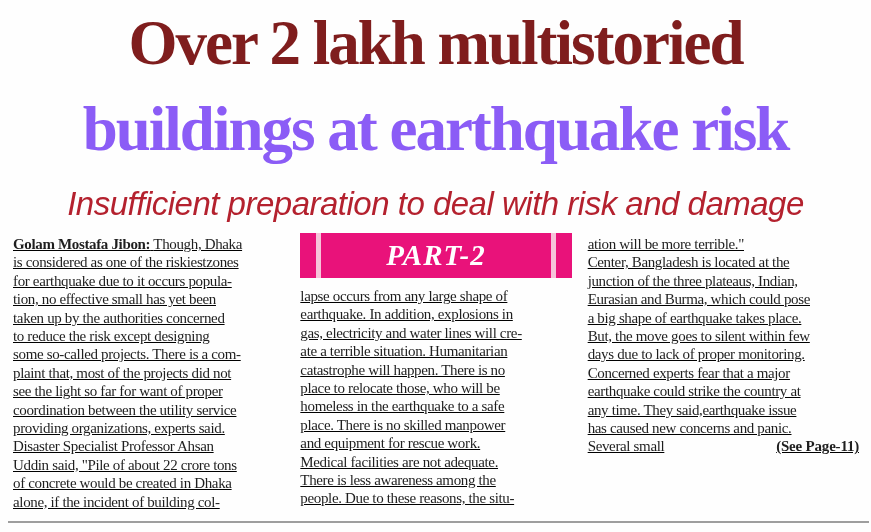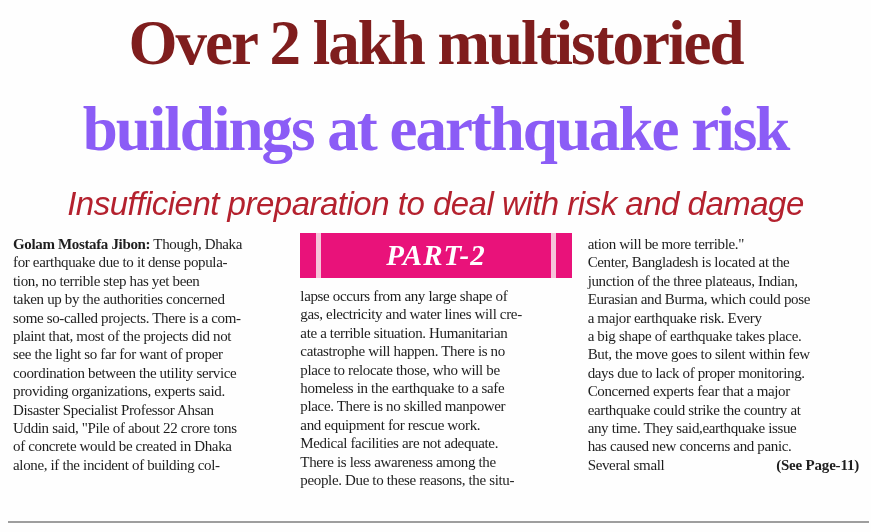--- a/index.html
+++ b/index.html
@@ -40,20 +40,21 @@
     color: #B4212E;
     margin-top: 7px;
   }
   .body-area {
     position: absolute;
     top: 233px;
     left: 13px;
     width: 846px;
     display: flex;
     gap: 16px;
+    text-decoration: underline;
   }
   .col {
     flex: 1 1 0;
     min-width: 0;
     padding-top: 2px;
     font-size: 15px;
     line-height: 18.4px;
     letter-spacing: -0.35px;
     color: #1e1e1e;
   }
@@ -115,63 +116,65 @@
   <div class="subheadline" style="color: rgb(180, 33, 46);">Insufficient preparation to deal with risk and damage</div>
 
   <div class="body-area">
 
     <div class="col">
       <div class="line">
         <span class="byline">Golam Mostafa Jibon:</span>
         <span>Though, Dhaka</span>
       </div>
       <div>
-          <div class="line">for earthquake due to it dense popula-</div>
-          <div class="line">tion, no terrible step has yet been</div>
+          <div class="line">is considered as one of the riskiestzones</div>
+          <div class="line">for earthquake due to it occurs popula-</div>
+          <div class="line">tion, no effective small has yet been</div>
           <div class="line">taken up by the authorities concerned</div>
+          <div class="line">to reduce the risk except designing</div>
           <div class="line">some so-called projects. There is a com-</div>
           <div class="line">plaint that, most of the projects did not</div>
           <div class="line">see the light so far for want of proper</div>
           <div class="line">coordination between the utility service</div>
           <div class="line">providing organizations, experts said.</div>
           <div class="line">Disaster Specialist Professor Ahsan</div>
           <div class="line">Uddin said, "Pile of about 22 crore tons</div>
           <div class="line">of concrete would be created in Dhaka</div>
           <div class="line">alone, if the incident of building col-</div>
         </div>
     </div>
 
     <div class="col">
       <div class="part-banner" style="background: rgb(233, 18, 122);">
         <div class="stripe left" style="background: rgb(246, 195, 217);"></div>
         <div class="stripe right" style="background: rgb(246, 195, 217);"></div>
         <span class="banner-label">PART-2</span>
       </div>
       <div>
           <div class="line">lapse occurs from any large shape of</div>
+          <div class="line">earthquake. In addition, explosions in</div>
           <div class="line">gas, electricity and water lines will cre-</div>
           <div class="line">ate a terrible situation. Humanitarian</div>
           <div class="line">catastrophe will happen. There is no</div>
           <div class="line">place to relocate those, who will be</div>
           <div class="line">homeless in the earthquake to a safe</div>
           <div class="line">place. There is no skilled manpower</div>
           <div class="line">and equipment for rescue work.</div>
           <div class="line">Medical facilities are not adequate.</div>
           <div class="line">There is less awareness among the</div>
           <div class="line">people. Due to these reasons, the situ-</div>
         </div>
     </div>
 
     <div class="col">
       <div>
           <div class="line">ation will be more terrible."</div>
           <div class="line">Center, Bangladesh is located at the</div>
           <div class="line">junction of the three plateaus, Indian,</div>
           <div class="line">Eurasian and Burma, which could pose</div>
-          <div class="line">a major earthquake risk. Every</div>
           <div class="line">a big shape of earthquake takes place.</div>
           <div class="line">But, the move goes to silent within few</div>
           <div class="line">days due to lack of proper monitoring.</div>
           <div class="line">Concerned experts fear that a major</div>
           <div class="line">earthquake could strike the country at</div>
           <div class="line">any time. They said,earthquake issue</div>
           <div class="line">has caused new concerns and panic.</div>
         </div>
       <div class="line last-line">
         <span>Several small</span>

